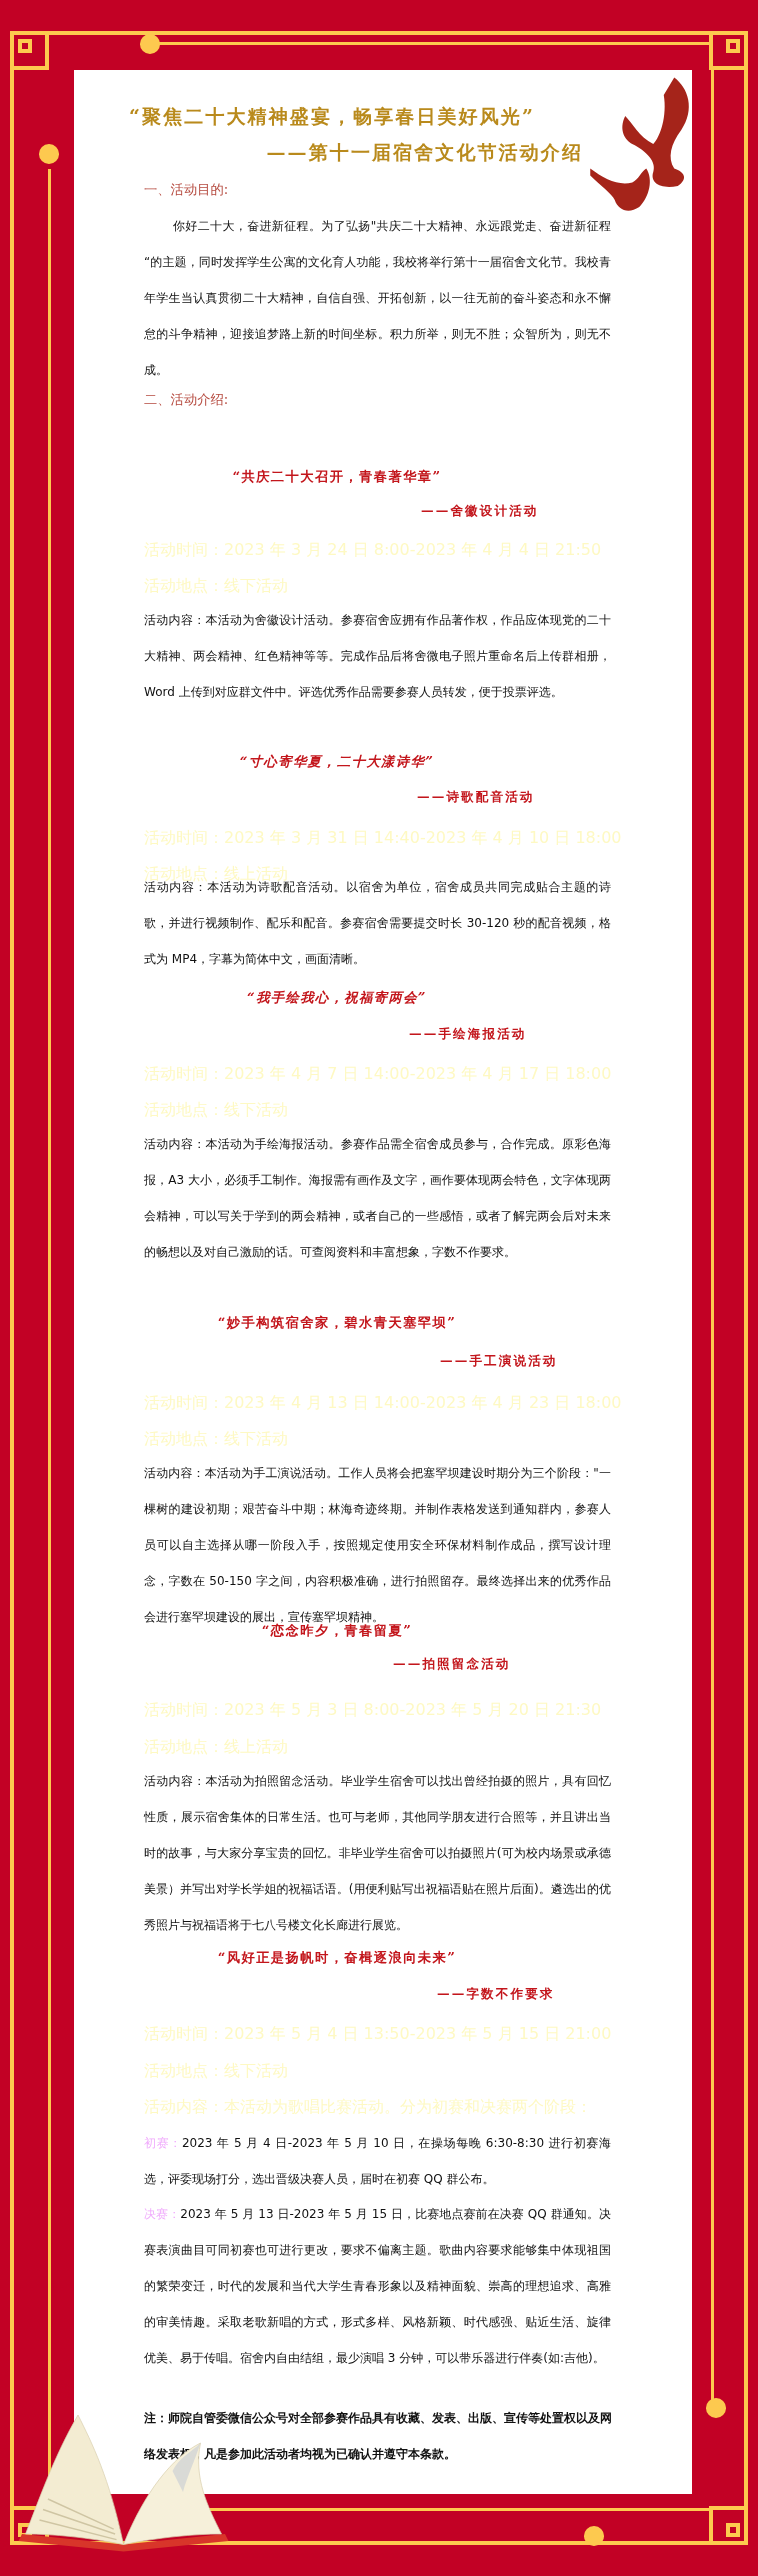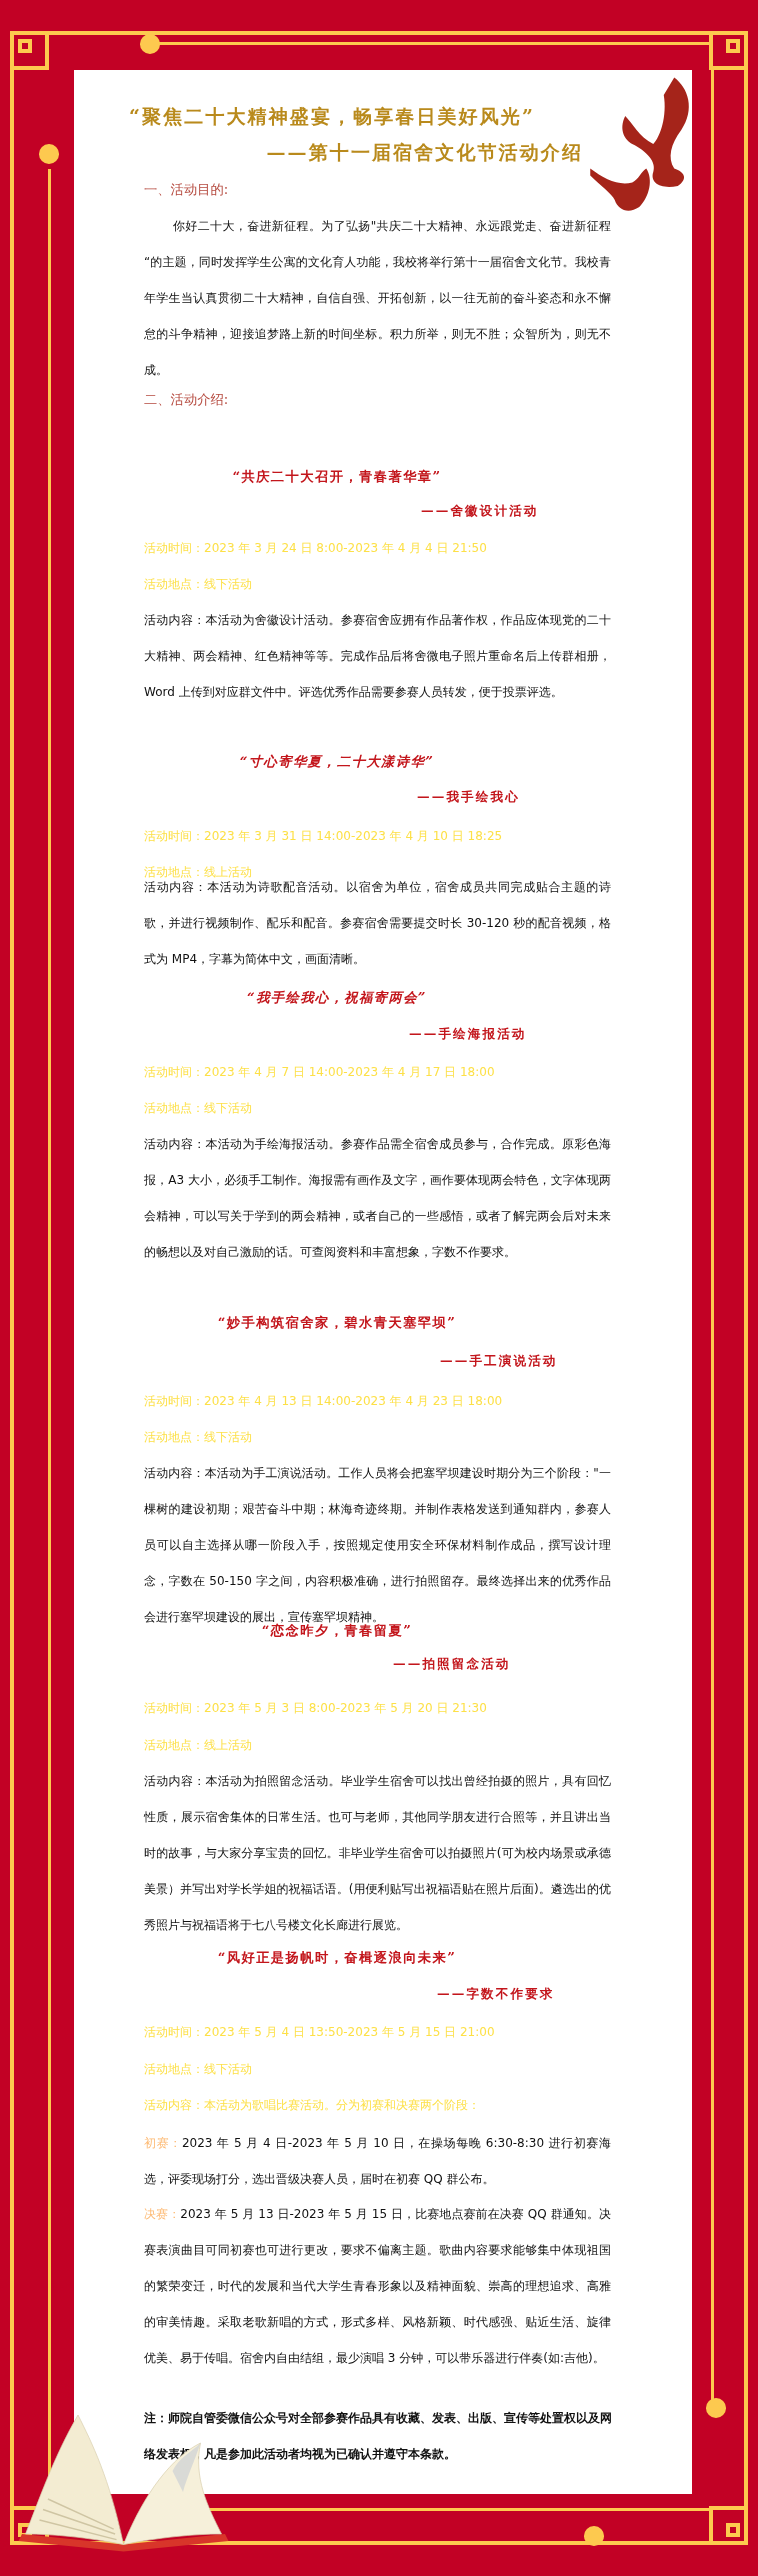--- a/index.html
+++ b/index.html
@@ -65,23 +65,23 @@
       position: absolute; left: 74px; width: 526px; text-align: center;
       font-family: "DejaVu Serif", "Liberation Serif", serif; font-size: 13.3px; font-weight: bold;
       color: #c3161c; letter-spacing: 1.4px;
     }
     .sub {
       position: absolute; text-align: left;
       font-family: "DejaVu Serif", "Liberation Serif", serif; font-size: 12.6px; font-weight: bold;
       color: #c3161c; letter-spacing: 2.1px;
     }
     .line {
-      position: absolute; left: 144px; width: 470px; font-size: 12px; color: #fde047; white-space: nowrap;
+      position: absolute; left: 144px; width: 470px; font-size: 16px; color: #fef9c3; white-space: nowrap;
     }
-    .blue { color: #fdba74; margin-top: 20px; }
+    .blue { color: #f0abfc; margin-top: 20px; }
     .note {
       position: absolute; left: 144px; width: 470px; font-size: 12px; color: #111; font-weight: bold;
       line-height: 36px;
     }
     .book {
       position: absolute; left: 10.5px; top: 2415px; width: 225px; height: 140px;
     }
   </style>
 </head>
 <body>
@@ -124,22 +124,22 @@
 
 <div class="heading" style="top:391px;">二、活动介绍:</div>
 
 <div class="slogan" style="top:468px;">“共庆二十大召开，青春著华章”</div>
 <div class="sub" style="left:421px;top:503px;">——舍徽设计活动</div>
 <div class="line" style="top:540px;">活动时间：2023 年 3 月 24 日 8:00-2023 年 4 月 4 日 21:50</div>
 <div class="line" style="top:576px;">活动地点：线下活动</div>
 <div class="para" style="top:602px;">活动内容：本活动为舍徽设计活动。参赛宿舍应拥有作品著作权，作品应体现党的二十大精神、两会精神、红色精神等等。完成作品后将舍微电子照片重命名后上传群相册，Word 上传到对应群文件中。评选优秀作品需要参赛人员转发，便于投票评选。</div>
 
 <div class="slogan" style="top:753px;font-style:italic;">“寸心寄华夏，二十大漾诗华”</div>
-<div class="sub" style="left:417px;top:789px;">——我手绘我心</div>
-<div class="line" style="top:828px;">活动时间：2023 年 3 月 31 日 14:00-2023 年 4 月 10 日 18:25</div>
+<div class="sub" style="left:417px;top:789px;">——诗歌配音活动</div>
+<div class="line" style="top:828px;">活动时间：2023 年 3 月 31 日 14:40-2023 年 4 月 10 日 18:00</div>
 <div class="line" style="top:864px;">活动地点：线上活动</div>
 <div class="para" style="top:869px;">活动内容：本活动为诗歌配音活动。以宿舍为单位，宿舍成员共同完成贴合主题的诗歌，并进行视频制作、配乐和配音。参赛宿舍需要提交时长 30-120 秒的配音视频，格式为 MP4，字幕为简体中文，画面清晰。</div>
 
 <div class="slogan" style="top:989px;font-style:italic;">“我手绘我心，祝福寄两会”</div>
 <div class="sub" style="left:409px;top:1026px;">——手绘海报活动</div>
 <div class="line" style="top:1064px;">活动时间：2023 年 4 月 7 日 14:00-2023 年 4 月 17 日 18:00</div>
 <div class="line" style="top:1100px;">活动地点：线下活动</div>
 <div class="para" style="top:1126px;">活动内容：本活动为手绘海报活动。参赛作品需全宿舍成员参与，合作完成。原彩色海报，A3 大小，必须手工制作。海报需有画作及文字，画作要体现两会特色，文字体现两会精神，可以写关于学到的两会精神，或者自己的一些感悟，或者了解完两会后对未来的畅想以及对自己激励的话。可查阅资料和丰富想象，字数不作要求。</div>
 
 <div class="slogan" style="top:1314px;">“妙手构筑宿舍家，碧水青天塞罕坝”</div>

